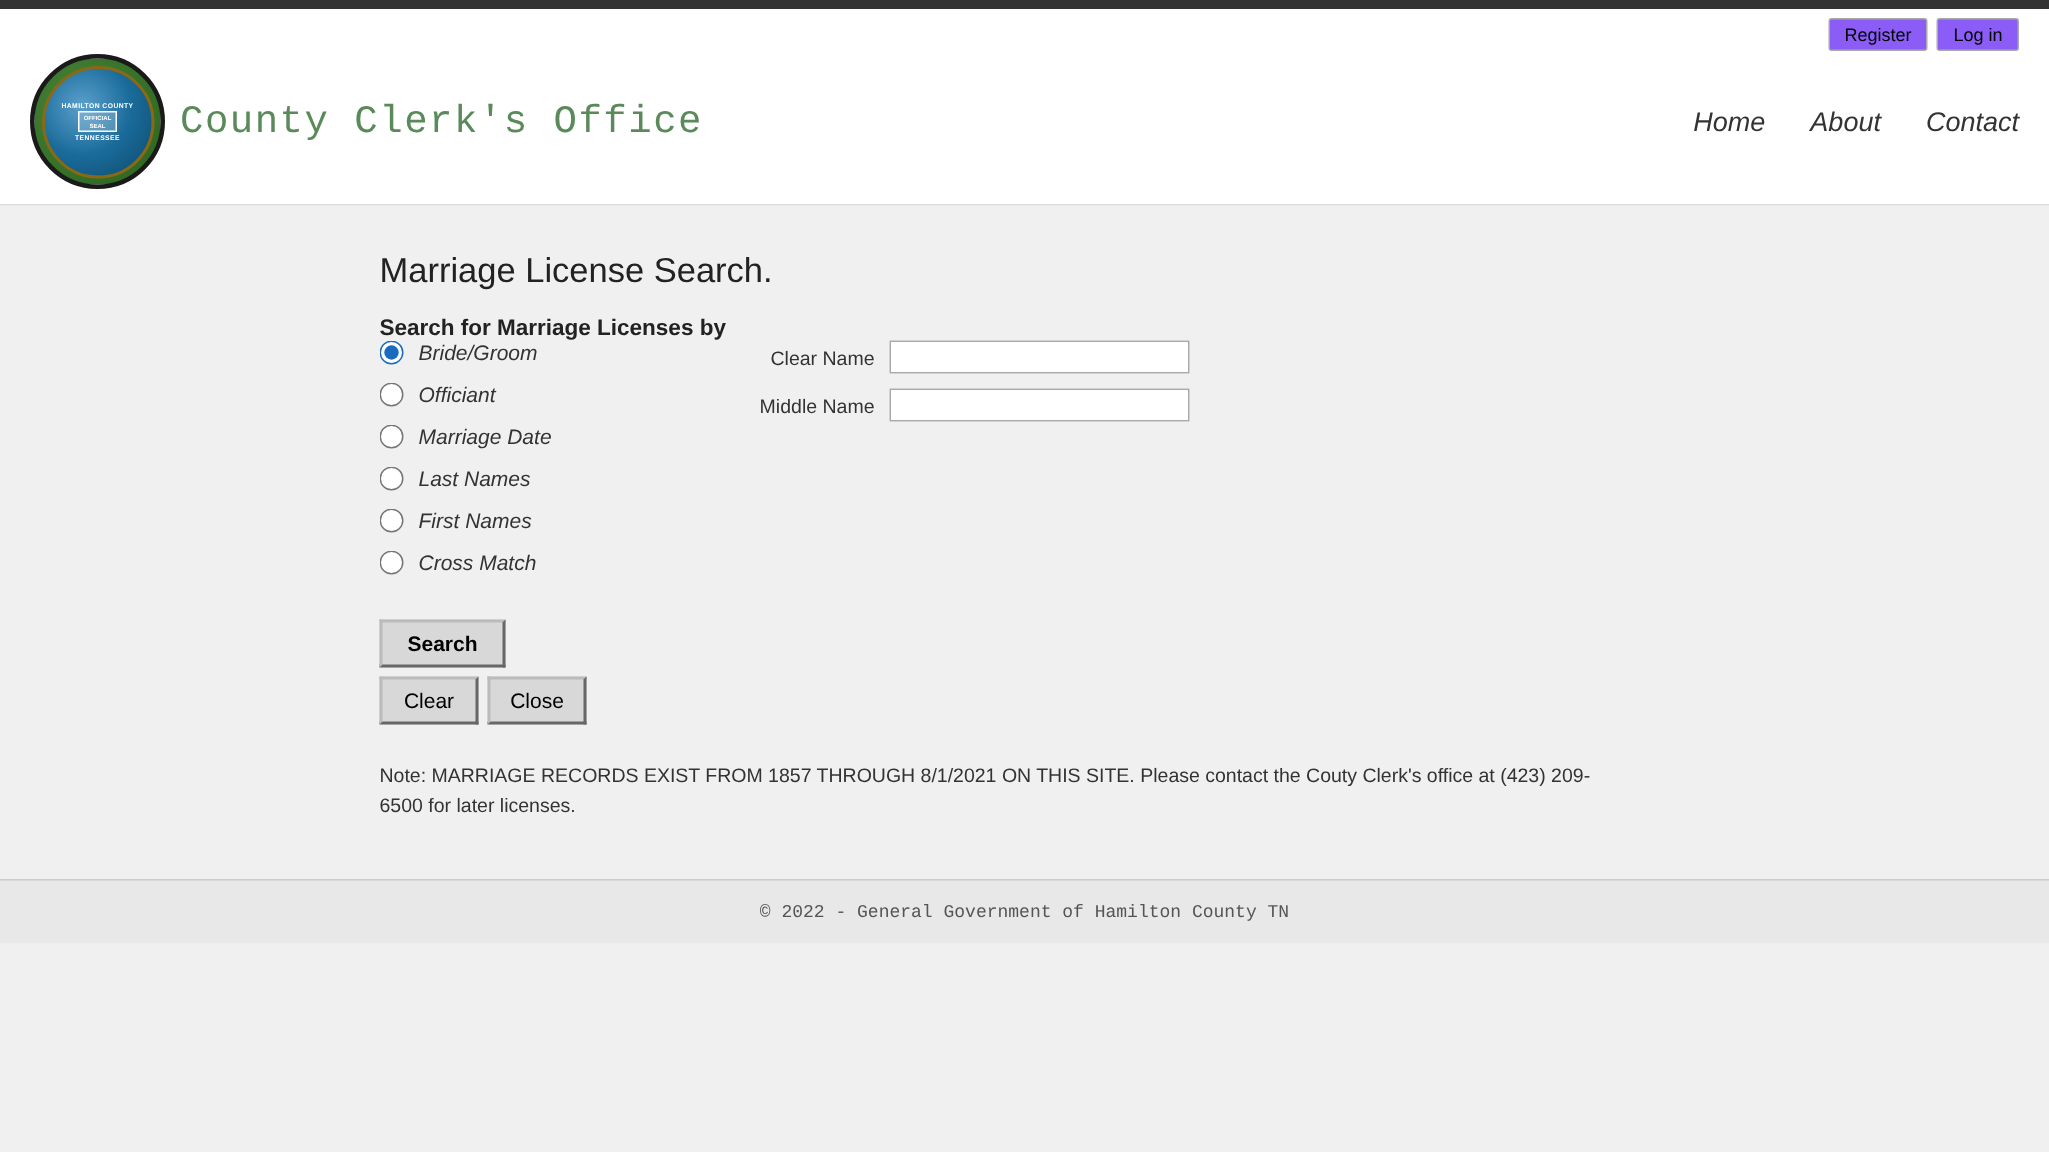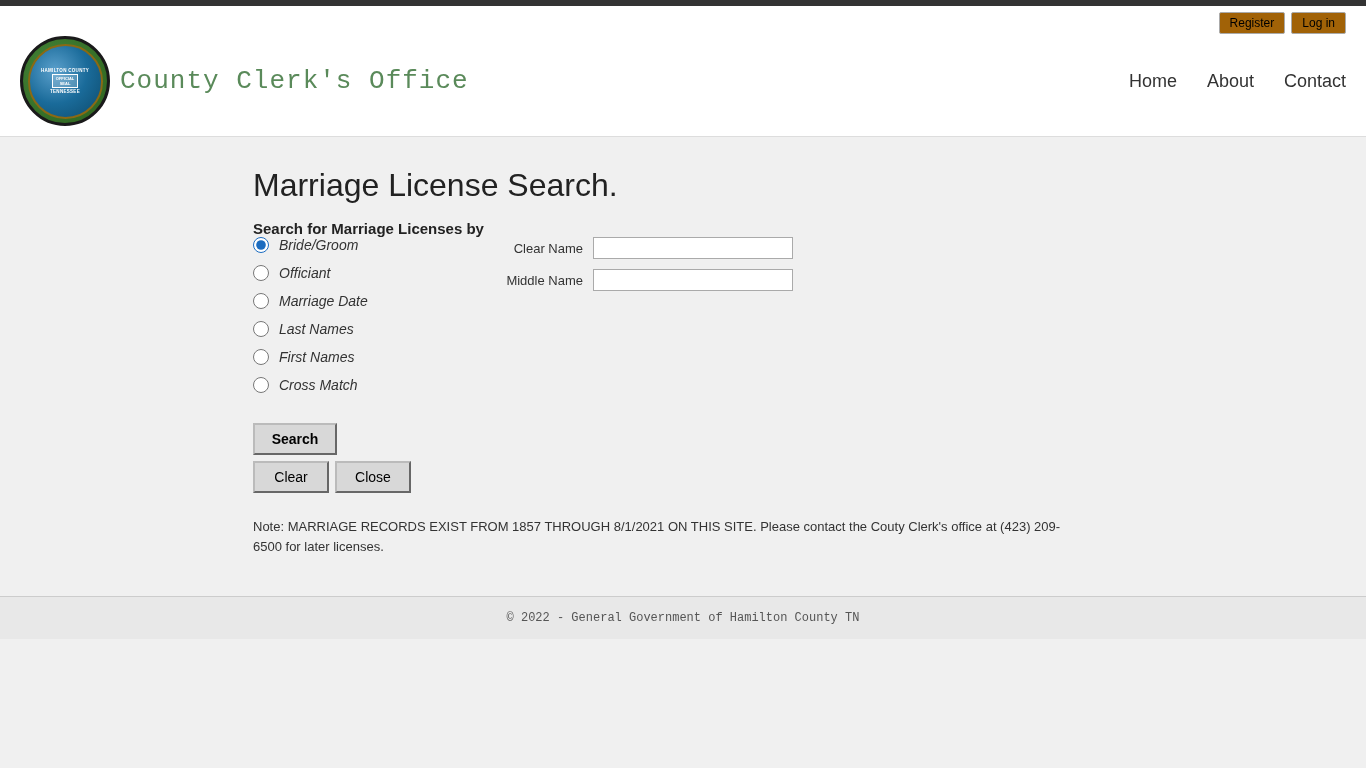--- a/index.html
+++ b/index.html
@@ -26,21 +26,21 @@
     .header-top {
       display: flex;
       justify-content: flex-end;
       padding: 6px 20px 2px;
       gap: 6px;
     }
 
     .header-top button {
       padding: 3px 10px;
       font-size: 12px;
-      background: #a16207;
+      background: #8b5cf6;
       border: 1px solid #aaa;
       cursor: pointer;
       border-radius: 2px;
     }
 
     .header-main {
       display: flex;
       align-items: center;
       justify-content: space-between;
       padding: 0 20px 10px;
@@ -110,31 +110,32 @@
       display: flex;
       gap: 30px;
       align-items: center;
     }
 
     .nav-links a {
       text-decoration: none;
       color: #333;
       font-size: 18px;
       font-weight: 500;
+      font-style: italic;
     }
 
     
     .main-content {
       max-width: 900px;
       margin: 0 auto;
       padding: 30px 20px 40px;
     }
 
     .page-title {
-      font-size: 32px;
+      font-size: 23px;
       font-weight: normal;
       color: #222;
       margin-bottom: 16px;
     }
 
     .search-subtitle {
       font-size: 15px;
       font-weight: bold;
       color: #222;
     }
@@ -218,21 +219,21 @@
       cursor: pointer;
       text-align: center;
     }
 
     .btn-row {
       display: flex;
       gap: 6px;
     }
 
     .btn-clear, .btn-close {
-      width: 76px;
+      width: 66px;
       padding: 6px 10px;
       background: #d8d8d8;
       border: 2px outset #bbb;
       font-size: 14px;
       cursor: pointer;
       text-align: center;
     }
 
     .note-text {
       margin-top: 24px;

